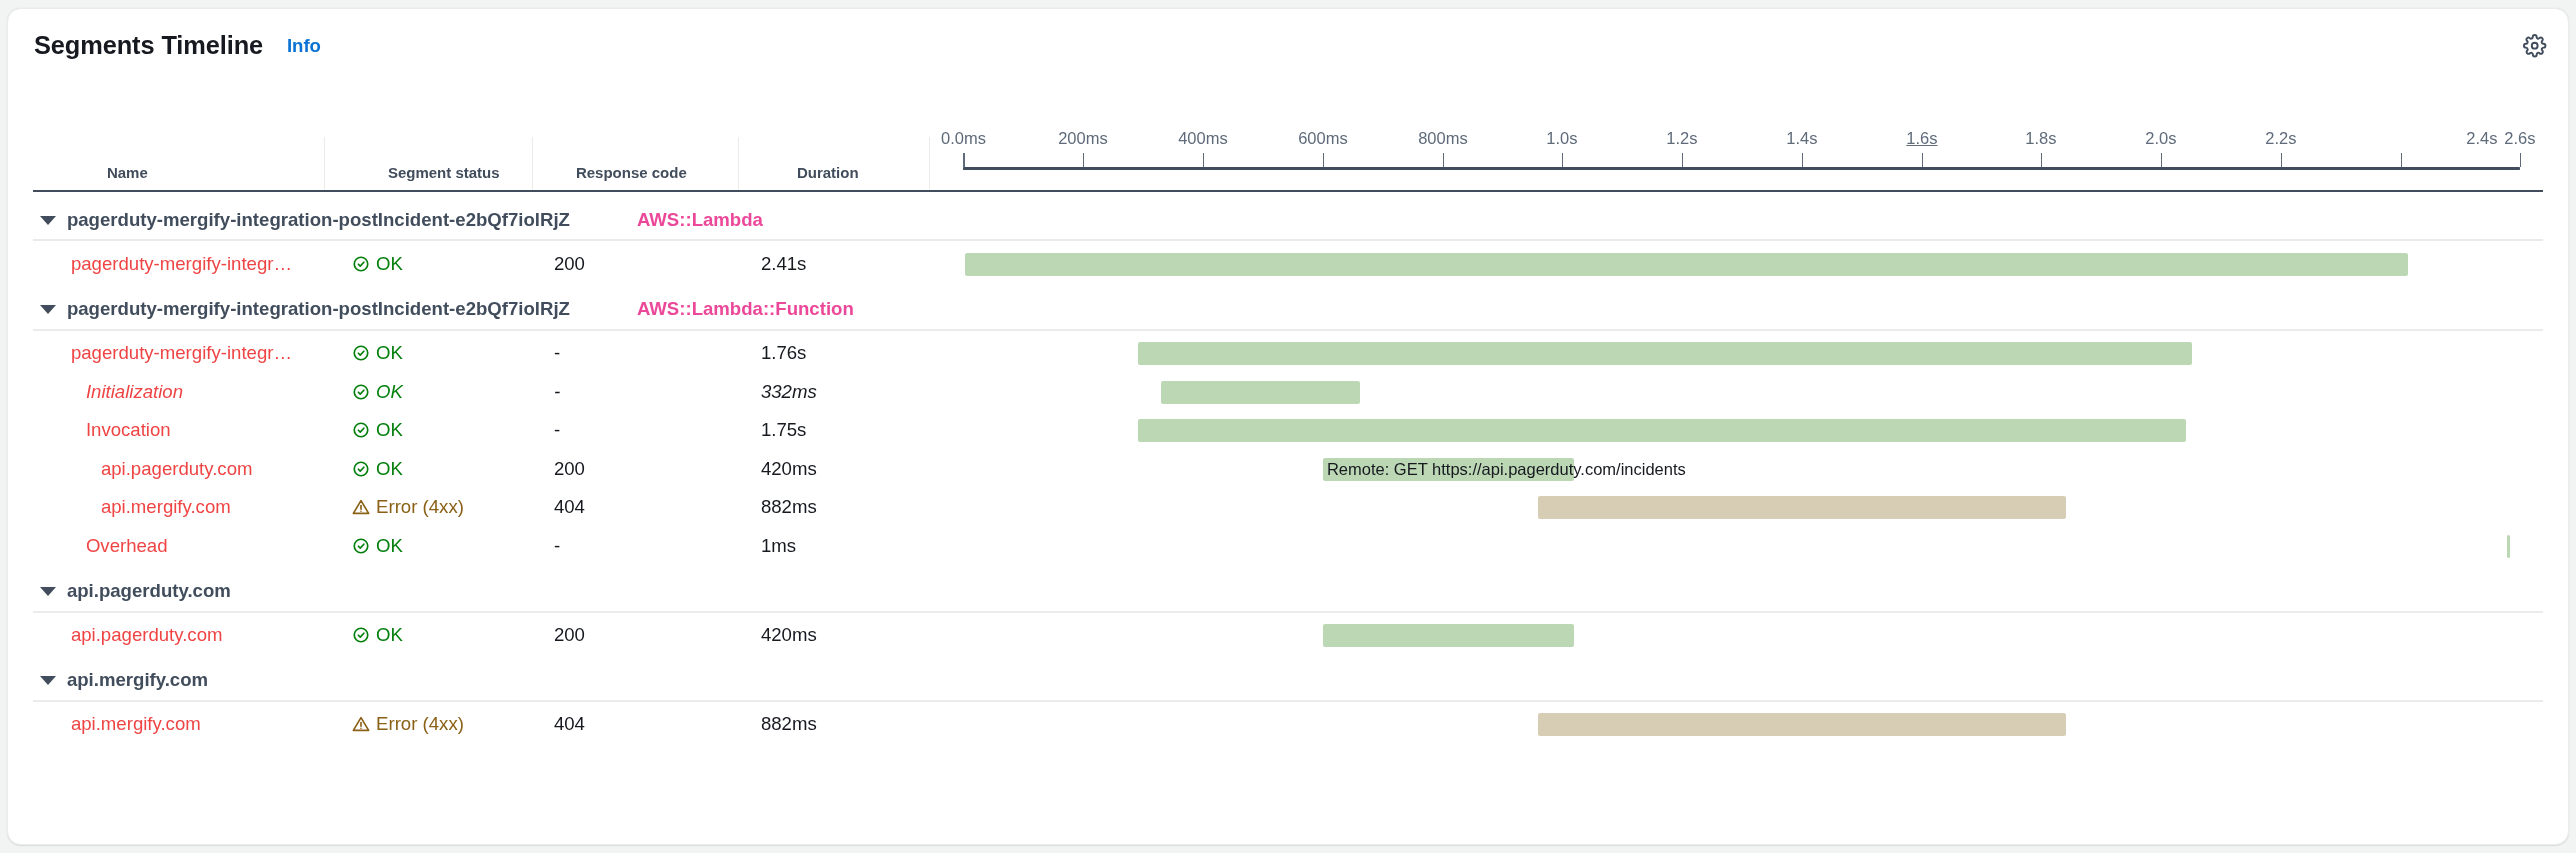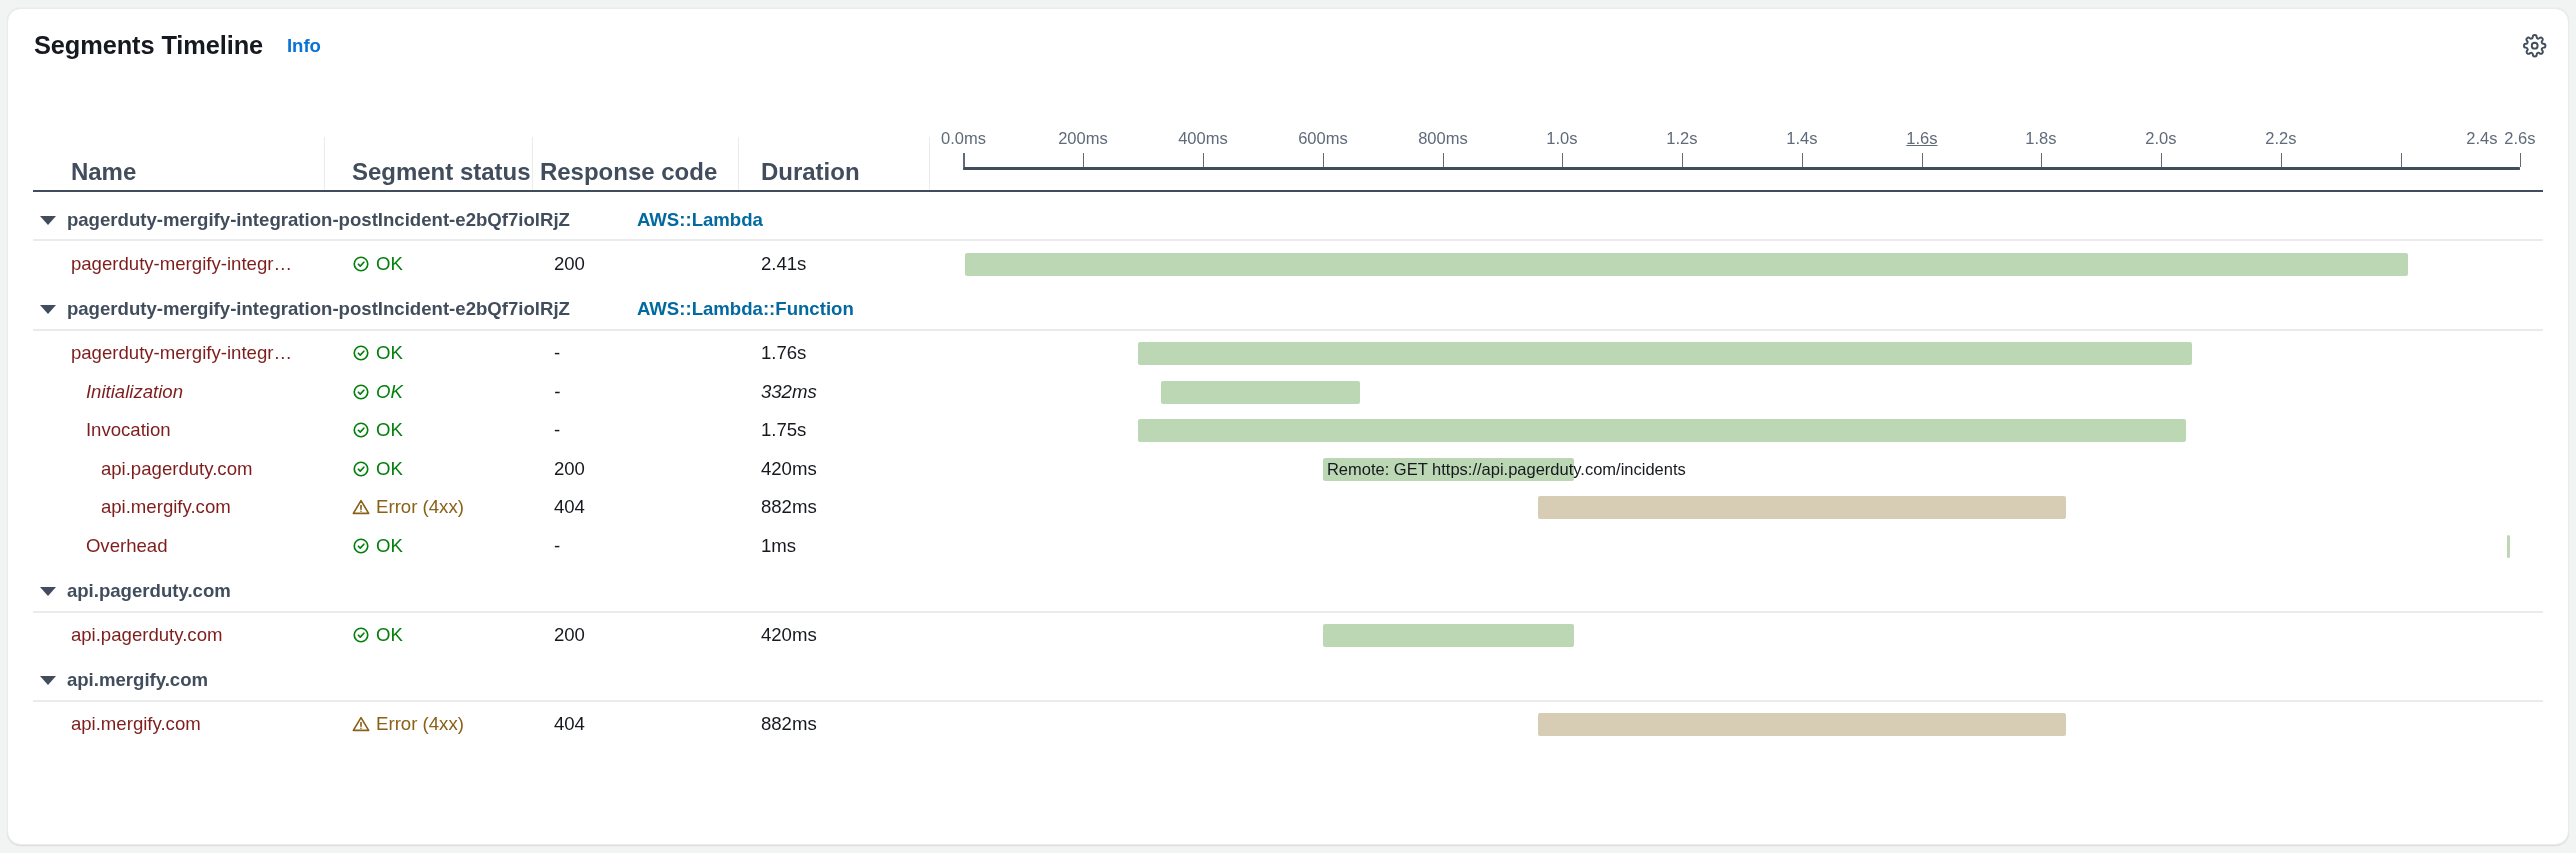--- a/index.html
+++ b/index.html
@@ -58,26 +58,27 @@
     display: flex; align-items: center; justify-content: center;
     cursor: pointer;
   }
   .gear-btn svg { display: block; }
 
   
   .col-head {
     position: absolute;
     top: 143px;
     height: 40px;
-    font-size: 24px;
+    font-size: 15px;
     font-weight: bold;
     color: #414d5c;
     white-space: nowrap;
     display: flex;
     align-items: center;
+    margin-left: 36px;
   }
   .col-divider {
     position: absolute;
     top: 128px;
     width: 0.7px; height: 54px;
     background: #e9ebed;
   }
   .header-rule {
     position: absolute;
     left: 25px; right: 25px;
@@ -133,21 +134,21 @@
     left: 59px;
     font-size: 18.6px;
     font-weight: bold;
     color: #414d5c;
     white-space: nowrap;
   }
   .group-type {
     position: absolute;
     font-size: 18.6px;
     font-weight: bold;
-    color: #0369a1;
+    color: #ec4899;
     white-space: nowrap;
   }
   .row-rule {
     position: absolute;
     left: 25px; right: 25px;
     height: 1.4px;
     background: #e9ebed;
   }
   .row {
     position: absolute;
@@ -155,21 +156,21 @@
     height: 38px;
   }
   .cell {
     position: absolute;
     top: 0; height: 38px;
     display: flex; align-items: center;
     font-size: 18.6px;
     color: #16191f;
     white-space: nowrap;
   }
-  .cell-name { color: #7f1d1d; }
+  .cell-name { color: #ef4444; }
   .status { display: flex; align-items: center; gap: 6.2px; }
   .status-ok { color: #037f0c; }
   .status-err { color: #8a6116; }
   .status svg { display: block; flex: none; }
 
   
   .bar {
     position: absolute;
     height: 23.4px;
     border-radius: 2.1px;

